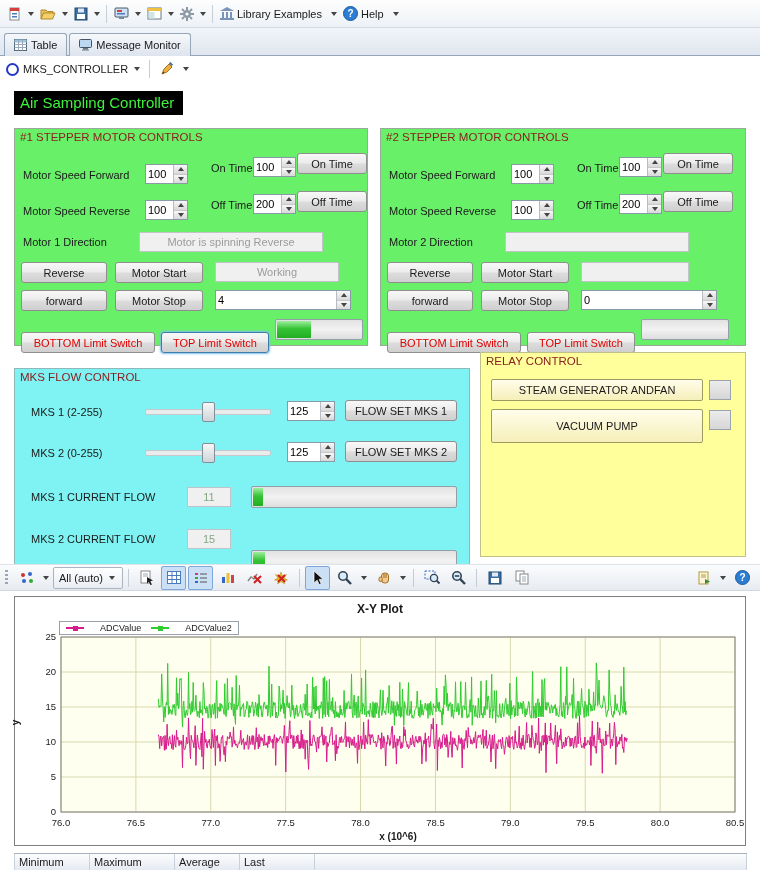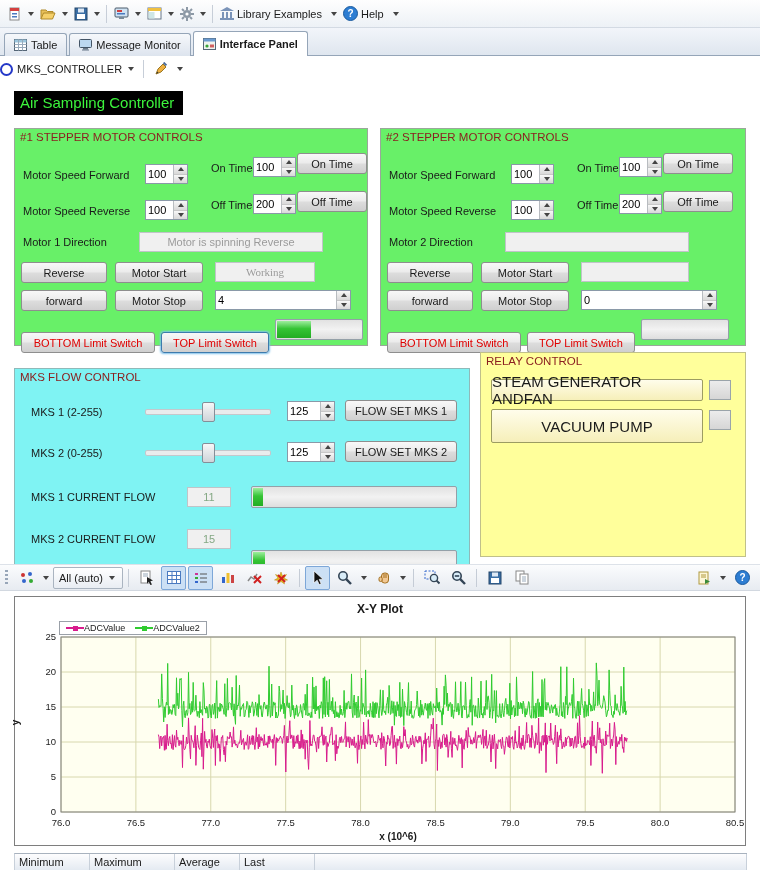--- a/index.html
+++ b/index.html
@@ -16,21 +16,21 @@
   .tb-sep{width:1px;height:18px;background:#c7ced8;margin:0 3px;}
 
   
   .tabstrip{height:27px;display:flex;align-items:flex-end;padding-left:4px;gap:2px;
     background:linear-gradient(#f2f5fa,#dfe6ef);border-bottom:1px solid #95a5b8;}
   .tab{display:flex;align-items:center;gap:4px;height:22px;padding:0 9px;border:1px solid #95a5b8;border-bottom:none;
     border-radius:3px 3px 0 0;background:linear-gradient(#f6f8fb,#dde4ee);position:relative;top:1px;}
   .tab.active{background:#fff;font-weight:bold;height:24px;}
 
   
-  .device-bar{height:26px;display:flex;align-items:center;padding:0 0;gap:4px;background:#fff;}
+  .device-bar{height:26px;display:flex;align-items:center;padding:0 6px;gap:4px;background:#fff;}
   .radio-ic{width:9px;height:9px;border:2px solid #2438c8;border-radius:50%;background:#fff;}
 
   
   .page-title{display:inline-block;background:#000;color:#3cf43c;font-size:15px;padding:3px 9px 4px 6px;}
 
   
   .panel{border:1px solid #9aa79a;box-sizing:border-box;}
   .green{background:#68f068;}
   .cyan{background:#7ff3f3;border-color:#8fb9b9;}
   .yellow{background:#ffff9b;border-color:#c0c08a;}
@@ -62,42 +62,42 @@
   
   .pbar{border:1px solid #94a0a8;background:linear-gradient(#e2e2e2,#f2f2f2 50%,#dedede);position:relative;overflow:hidden;border-radius:2px;box-sizing:border-box;}
   .pfill{position:absolute;left:1px;top:1px;bottom:1px;background:linear-gradient(#9dee9d,#35c435 45%,#23ad23);}
 
   
   .slider{height:20px;}
   .strack{position:absolute;left:0;right:0;top:8px;height:4px;background:#e9eced;border:1px solid #c4c8cc;border-radius:2px;}
   .sthumb{position:absolute;top:1px;width:11px;height:18px;background:linear-gradient(#f7f7f7,#cfd4d9);border:1px solid #848e98;border-radius:2px;}
 
   
-  .relay-btn{border:1px solid #9c9c62;border-radius:2px;background:linear-gradient(#fffdeb,#f6efb9);font-size:15px;
+  .relay-btn{border:1px solid #9c9c62;border-radius:2px;background:linear-gradient(#fffdeb,#f6efb9);font-size:11px;
     display:flex;align-items:center;justify-content:center;box-sizing:border-box;cursor:default;}
   .ind{border:1px solid #9aa4aa;background:linear-gradient(#ececec,#d6d6d6);box-sizing:border-box;}
 
   
   .chart-toolbar{display:flex;align-items:center;padding:0 5px;gap:2px;background:linear-gradient(#fbfcfd,#e7ebf1);
     border-top:1px solid #dde2e9;border-bottom:1px solid #d2d8e0;box-sizing:border-box;}
   .drag{width:3px;height:16px;background:repeating-linear-gradient(to bottom,#98a6b8 0 2px,transparent 2px 4px);margin-right:4px;}
   .ct-btn{width:23px;height:22px;display:flex;align-items:center;justify-content:center;border-radius:2px;border:1px solid transparent;}
   .ct-btn.pressed{background:#cce0f5;border-color:#7da7d8;}
   .combo{display:flex;align-items:center;height:20px;padding:0 5px;font-size:11px;border:1px solid #aab4c0;border-radius:2px;
     background:linear-gradient(#ffffff,#e9edf3);gap:4px;}
   .ct-sep{width:1px;height:18px;background:#c5ccd6;margin:0 3px;}
   .ct-spacer{flex:1;}
 
   
   .chart{border:1px solid #7e7e7e;background:#fff;box-sizing:border-box;}
   .chart svg{position:absolute;left:0;top:0;}
   .chart-title{position:absolute;left:0;top:5px;width:100%;text-align:center;font-weight:bold;font-size:12px;}
   .legend{position:absolute;left:44px;top:24px;border:1px solid #9aa0a8;background:#fff;display:flex;align-items:center;
     gap:10px;padding:1px 6px;font-size:9px;}
-  .leg-item{display:flex;align-items:center;gap:0;}
+  .leg-item{display:flex;align-items:center;gap:16px;}
   .sw{width:18px;height:2px;position:relative;display:inline-block;}
   .sw::after{content:'';position:absolute;left:7px;top:-1.5px;width:5px;height:5px;background:inherit;}
   .ylabel{position:absolute;left:-2px;top:120px;transform:rotate(-90deg);font-weight:bold;font-size:10px;}
   .xlabel{position:absolute;left:46px;width:674px;bottom:3px;text-align:center;font-weight:bold;font-size:10px;}
 
   
   .stats{display:flex;border-top:1px solid #a8b2be;border-left:1px solid #c8d0da;background:linear-gradient(#fdfdfe,#e3e9f1);}
   .scell{border-right:1px solid #c8d0da;border-bottom:1px solid #c8d0da;padding:2px 4px;font-size:11px;box-sizing:border-box;
     height:17px;white-space:nowrap;overflow:hidden;}
 </style>
@@ -201,29 +201,20 @@
       <span>Table</span>
     </div>
     <div class="tab">
       <svg width="13" height="12">
           <rect x="0.5" y="0.5" width="12" height="8" rx="1" fill="#bcd8f0" stroke="#456"></rect>
           <rect x="4" y="9" width="5" height="1.5" fill="#678"></rect>
           <rect x="3" y="10.5" width="7" height="1" fill="#678"></rect>
         </svg>
       <span>Message Monitor</span>
     </div>
-    <div class="tab active">
-      <svg width="13" height="12">
-          <rect x="0.5" y="0.5" width="12" height="11" fill="#eef4ee" stroke="#567"></rect>
-          <rect x="0.5" y="0.5" width="12" height="3" fill="#6a9ad0"></rect>
-          <circle cx="4" cy="8" r="1.6" fill="#3aa33a"></circle>
-          <rect x="7" y="6.5" width="4" height="3" fill="#d06060"></rect>
-        </svg>
-      <span>Interface Panel</span>
-    </div>
   </div>
 
   <div class="device-bar">
     <span class="radio-ic"></span>
     <span>MKS_CONTROLLER</span>
     <span class="dd"></span>
     <div class="tb-sep"></div>
     <div class="tb-btn">
       <svg width="14" height="14">
           <polygon points="2,12 4,7 9,2 12,5 7,10" fill="#f0b040" stroke="#997722"></polygon>
@@ -291,21 +282,21 @@
           </div>
         </div>
     </div>
     <div class="btn abs" style="left:282px;top:62px;width:70px;">Off Time</div>
 
     <div class="lbl abs" style="left:8px;top:107px;">Motor 1 Direction</div>
     <input class="tbx abs" style="left: 124px; top: 103px; width: 184px;" value="Motor is spinning Reverse">
 
     <div class="btn abs" style="left:6px;top:133px;width:86px;">Reverse</div>
     <div class="btn abs" style="left:100px;top:133px;width:88px;">Motor Start</div>
-    <input class="tbx abs" style="left: 200px; top: 133px; width: 100px; font-family: Liberation Serif, serif;" value="Working">
+    <input class="tbx abs" style="left: 200px; top: 133px; width: 124px;" value="Working">
 
     <div class="btn abs" style="left:6px;top:161px;width:86px;">forward</div>
     <div class="btn abs" style="left:100px;top:161px;width:88px;">Motor Stop</div>
     <div class="nud wide abs" style="left:200px;top:161px;">
       <input class="nud-val" value="4" style="">
       <div class="nud-spin">
           <div class="spin-b">
             <i class="tu"></i>
           </div>
           <div class="spin-b">

